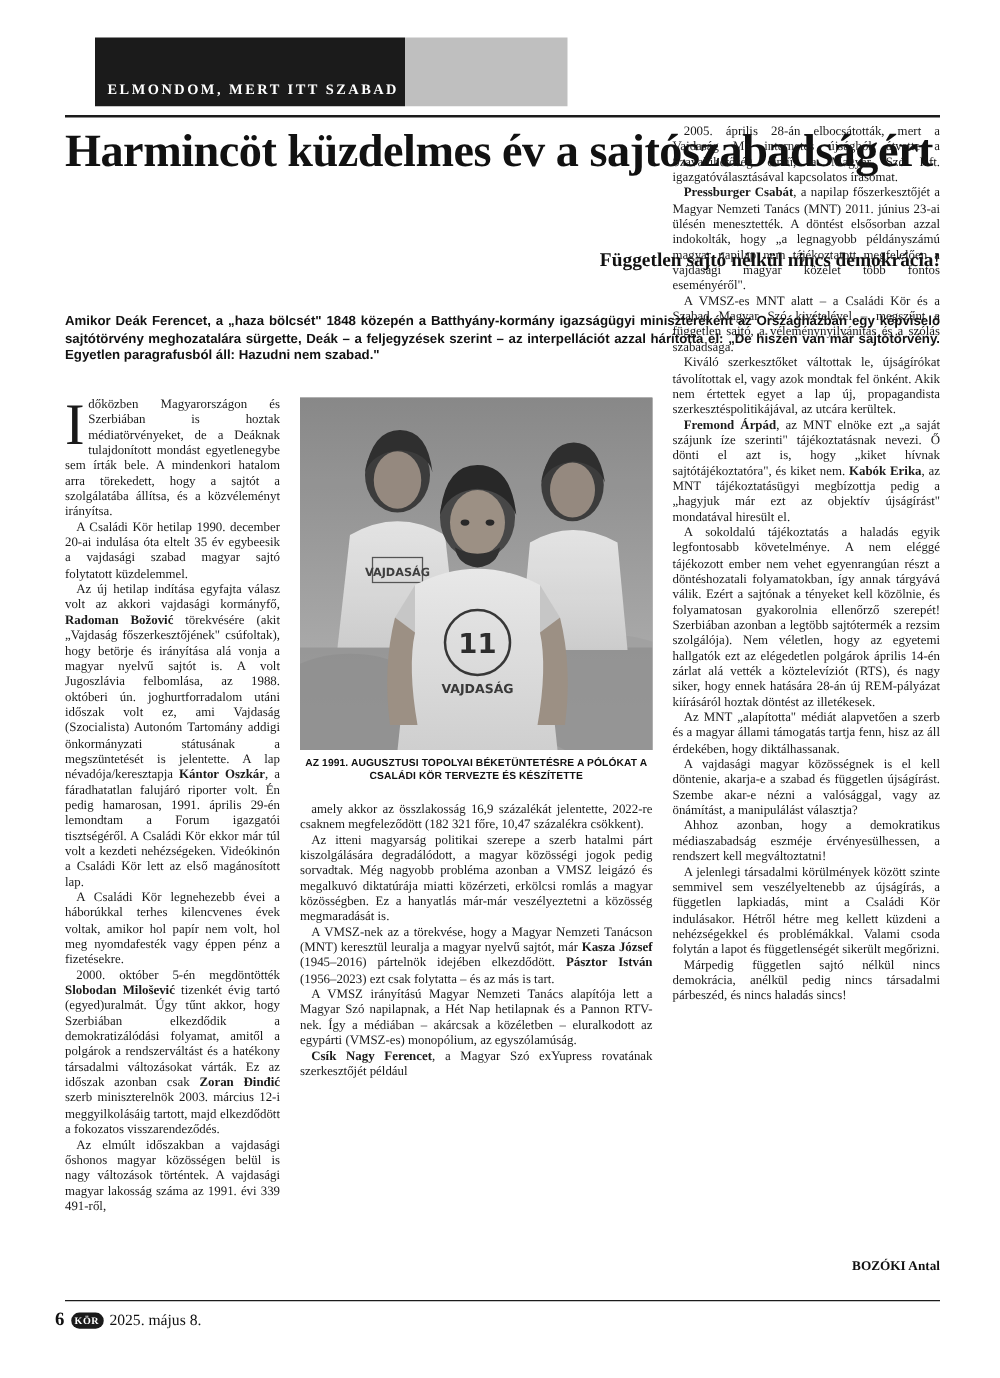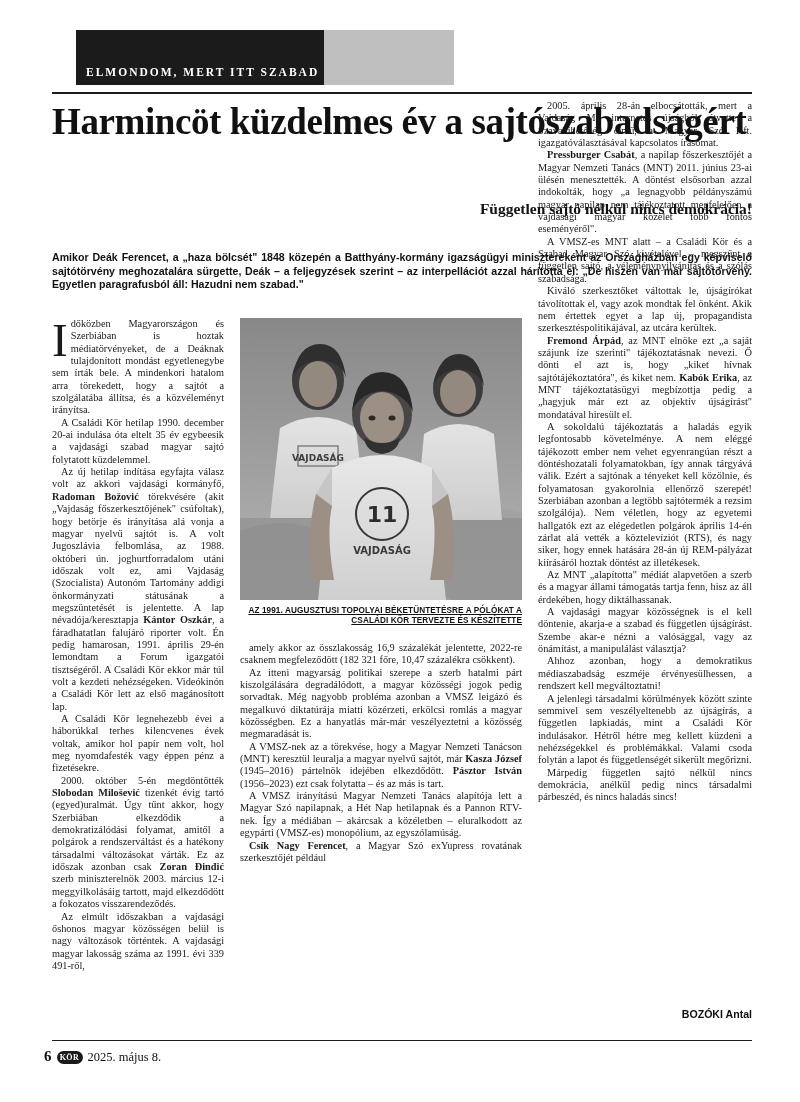--- a/index.html
+++ b/index.html
@@ -153,28 +153,27 @@
     height: 282px;
     overflow: hidden;
     background: #6f6f6f;
   }
   .photo svg { display: block; }
   .caption {
     position: absolute;
     left: 240px;
     top: 606px;
     width: 282px;
-    text-align: right;
+    text-align: center;
     font-family: "Liberation Sans", sans-serif;
     font-weight: bold;
     font-size: 8.2px;
     line-height: 10.4px;
     letter-spacing: 0.1px;
     color: #111;
-    text-decoration: underline;
   }
 
   
   .rule-bottom {
     position: absolute;
     left: 52px;
     top: 1040px;
     width: 700px;
     height: 1px;
     background: #1b1b1b;
@@ -204,21 +203,21 @@
     letter-spacing: 0.5px;
   }
   .folio .date { font-weight: normal; font-size: 12.5px; }
 
   .byline {
     position: absolute;
     left: 538px;
     top: 1008px;
     width: 214px;
     text-align: right;
-    font-family: Liberation Sans, sans-serif;
+    font-family: Liberation Serif, serif;
     font-weight: bold;
     font-size: 10.6px;
     color: #111;
   }
 </style>
 </head>
 <body>
 
 <div class="page">
 

